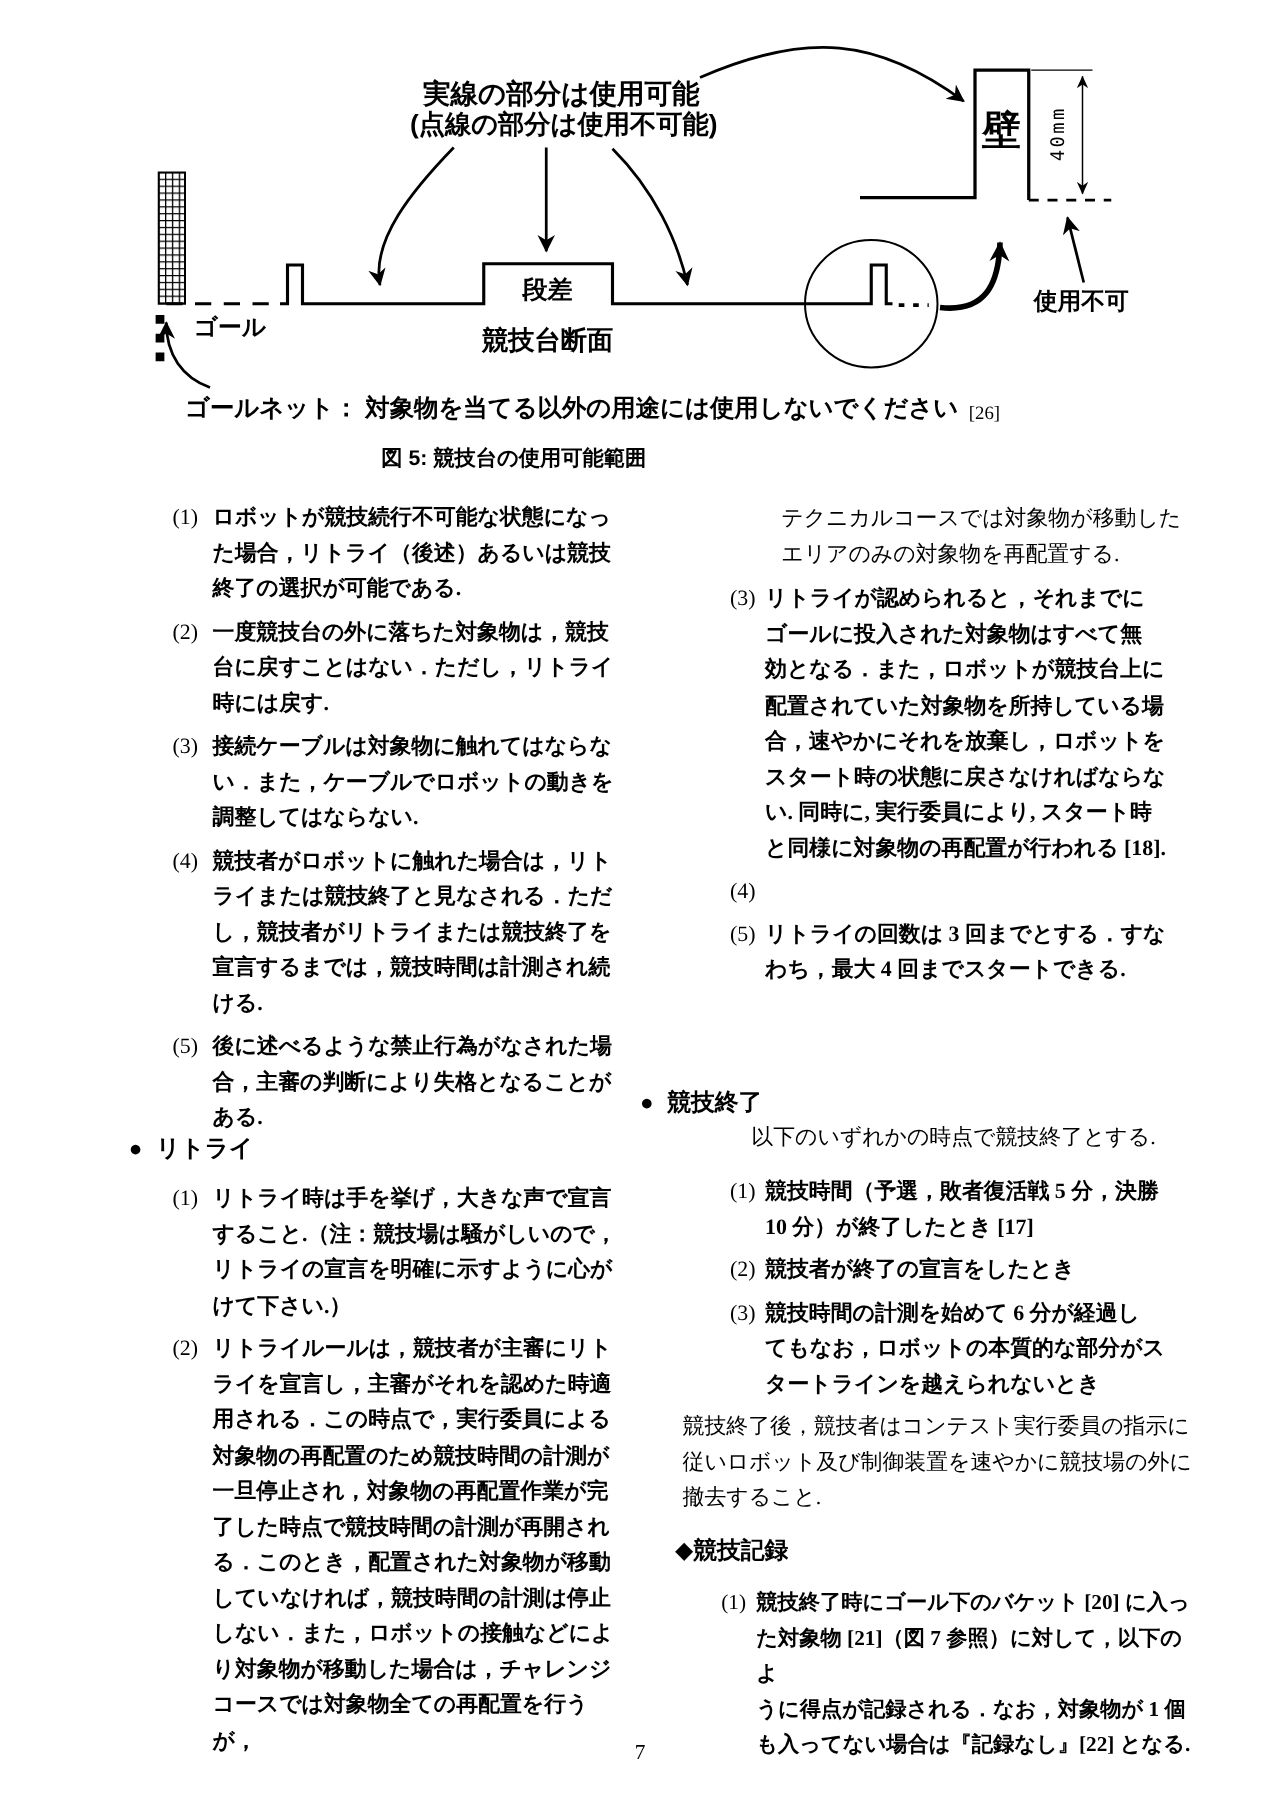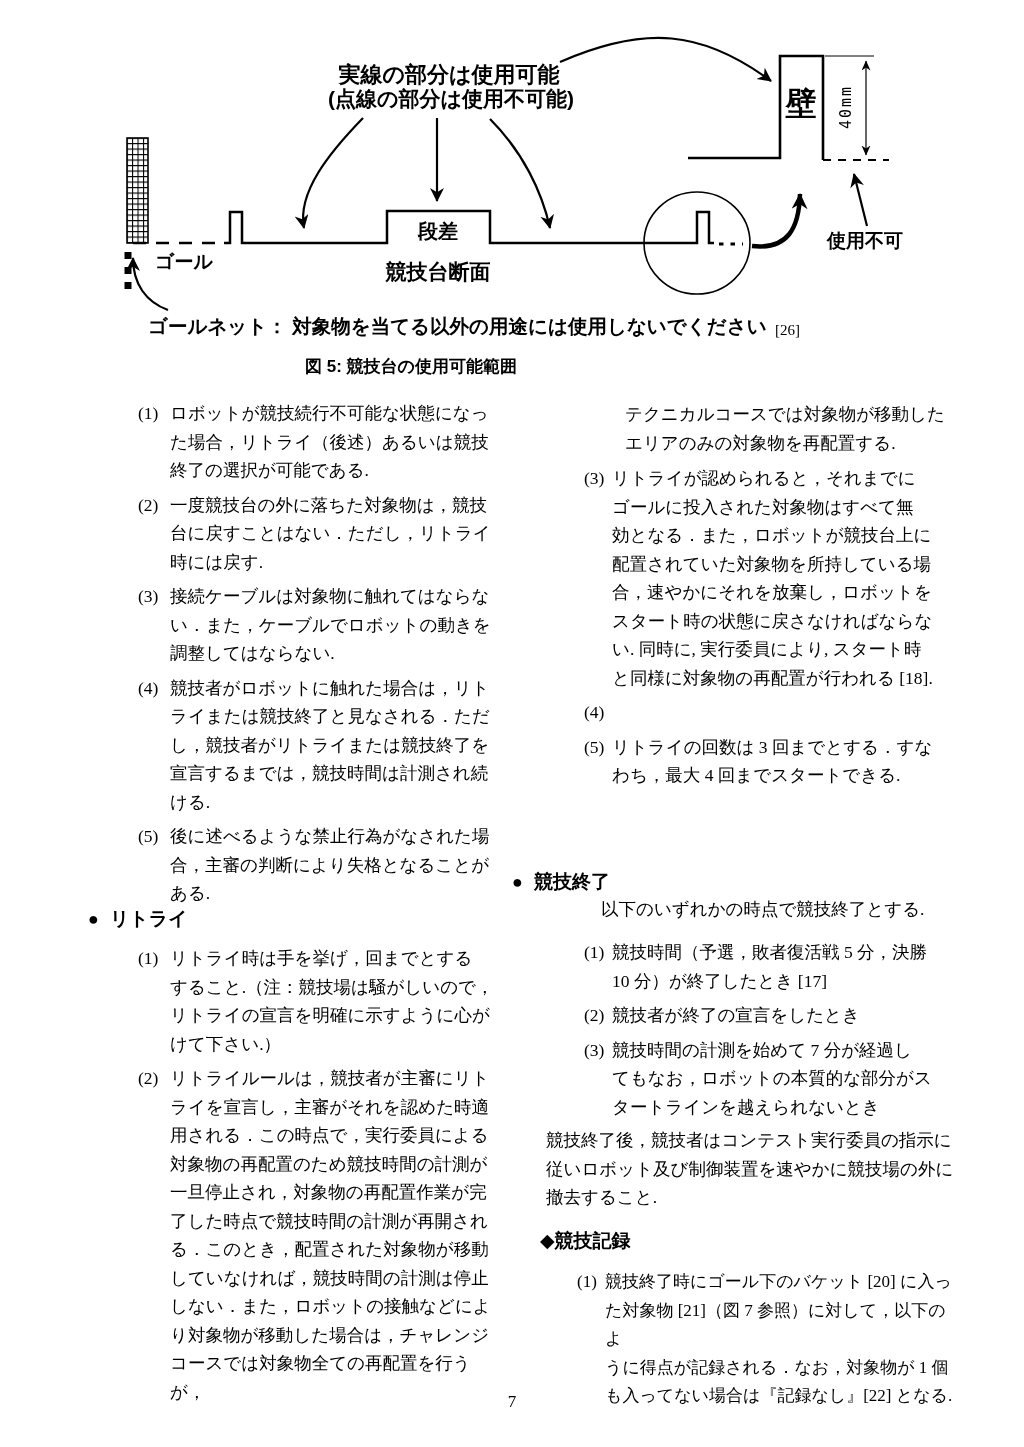--- a/index.html
+++ b/index.html
@@ -13,21 +13,21 @@
   #figure-svg { position:absolute; left:0; top:0; }
   .fig-sans { font-family:"Liberation Sans","DejaVu Sans",sans-serif; font-weight:bold; }
   .fig-mono { font-family:"DejaVu Sans Mono","Liberation Mono",monospace; }
   .fig-serif { font-family:"Liberation Serif","DejaVu Serif",serif; font-weight:normal; }
   
   .abs { position:absolute; }
   .body-text { font-size:17.5px; line-height:28.5px; }
   .enum-item { display:flex; align-items:flex-start; }
   .enum-item + .enum-item { margin-top:6px; }
   .enum-label { flex:none; }
-  .enum-text { white-space:pre-line; }
+  .enum-text { white-space:pre-line;font-weight:bold; }
   
   .col-left .enum-item { padding-left:35px; }
   .col-left .enum-label { width:32px; }
   
   .col-right .enum-item { padding-left:53px; }
   .col-right .enum-label { width:28px; }
   
   #right-record-list .enum-item { padding-left:46px; }
   #right-record-list { font-size:17px; }
   .cont-par { white-space:pre-line; margin-left:94px; margin-bottom:7px; }
@@ -138,29 +138,29 @@
     </div>
 
     <div class="enum-item">
       <span class="enum-label">(5)</span>
       <span class="enum-text">後に述べるような禁止行為がなされた場
 合，主審の判断により失格となることが
 ある.</span>
     </div>
   </div>
 
-<div class="abs heading" id="left-heading-retry" style="left:88px; top:907px;font-family:Liberation Serif, serif;">
+<div class="abs heading" id="left-heading-retry" style="left:103px; top:907px;font-family:Liberation Serif, serif;">
   <span class="bullet">●</span><span>リトライ</span>
 </div>
 
 <div class="abs body-text col-left" id="left-retry-list" style="left:103px; top:944px; width:402px;">
 
     <div class="enum-item">
       <span class="enum-label">(1)</span>
-      <span class="enum-text">リトライ時は手を挙げ，回までとする
+      <span class="enum-text">リトライ時は手を挙げ，大きな声で宣言
 すること.（注：競技場は騒がしいので，
 リトライの宣言を明確に示すように心が
 けて下さい.）</span>
     </div>
 
     <div class="enum-item">
       <span class="enum-label">(2)</span>
       <span class="enum-text">リトライルールは，競技者が主審にリト
 ライを宣言し，主審がそれを認めた時適
 用される．この時点で，実行委員による
@@ -218,21 +218,21 @@
 10 分）が終了したとき [17]</span>
     </div>
 
     <div class="enum-item">
       <span class="enum-label">(2)</span>
       <span class="enum-text">競技者が終了の宣言をしたとき</span>
     </div>
 
     <div class="enum-item">
       <span class="enum-label">(3)</span>
-      <span class="enum-text">競技時間の計測を始めて 7 分が経過し
+      <span class="enum-text">競技時間の計測を始めて 6 分が経過し
 てもなお，ロボットの本質的な部分がス
 タートラインを越えられないとき</span>
     </div>
   </div>
 
 <div class="abs body-text plain-par" id="right-end-note" style="left:546px; top:1126px; width:416px;">競技終了後，競技者はコンテスト実行委員の指示に
 従いロボット及び制御装置を速やかに競技場の外に
 撤去すること.</div>
 
 <div class="abs heading" id="right-record-heading" style="left:540px; top:1229px;">◆競技記録</div>

